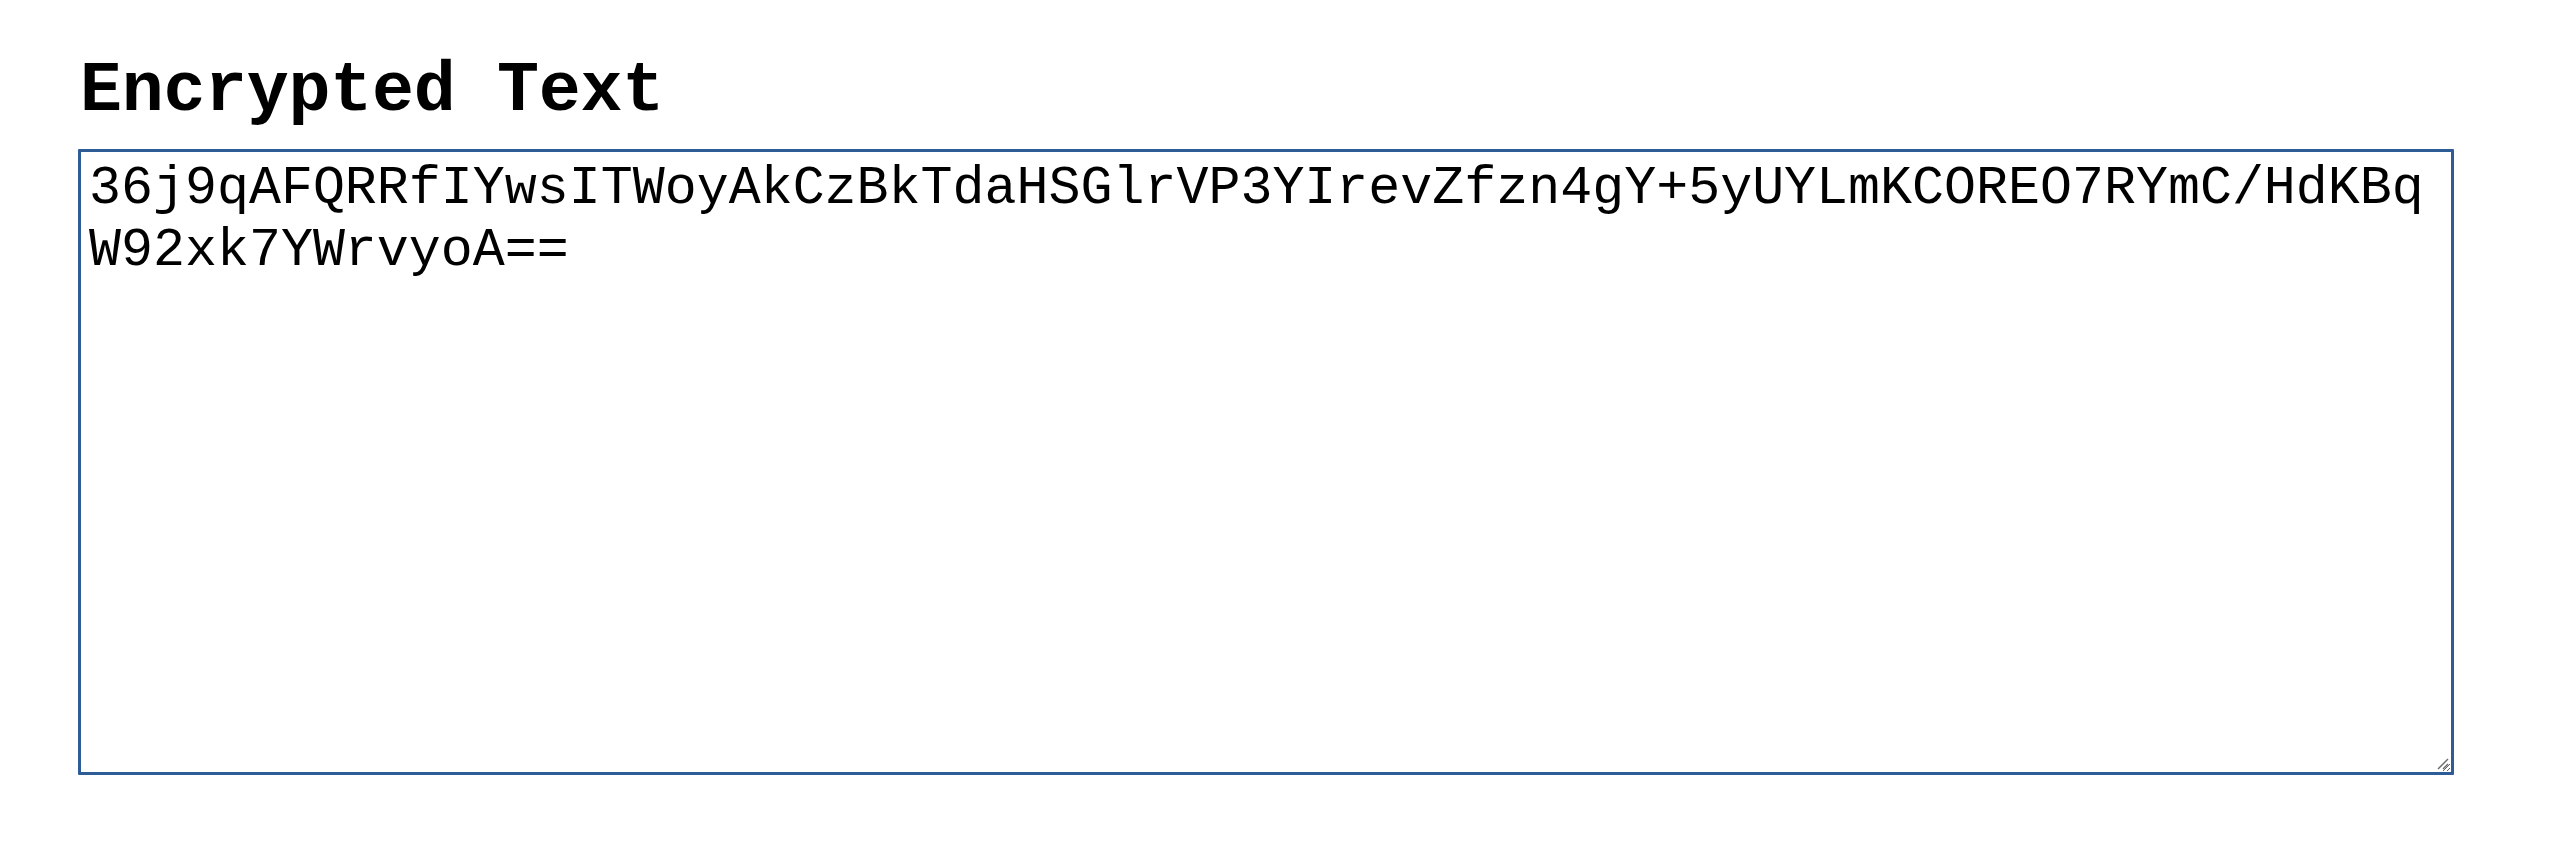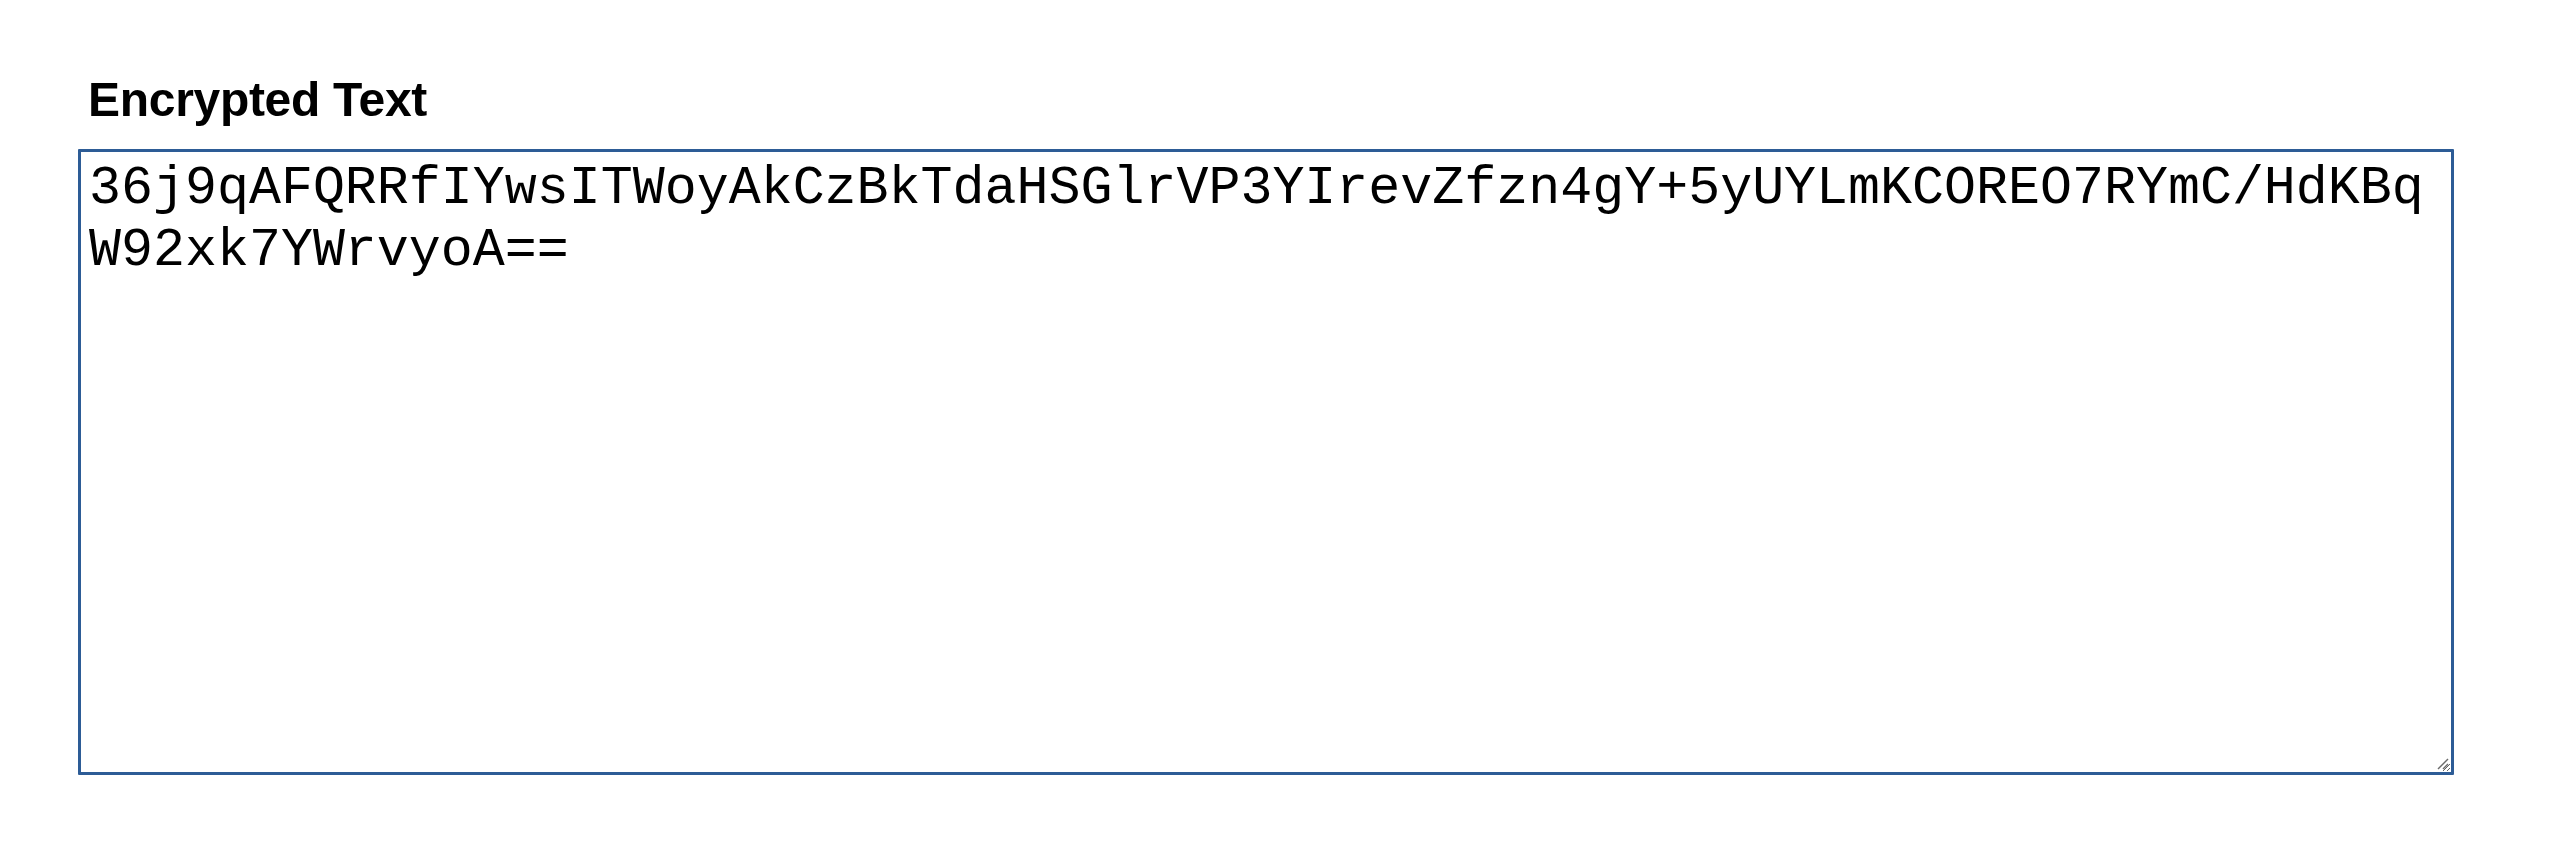--- a/index.html
+++ b/index.html
@@ -10,24 +10,24 @@
     body {
       width: 2552px;
       height: 866px;
       position: relative;
       overflow: hidden;
     }
     .heading {
       position: absolute;
       left: 80px;
       top: 56px;
-      margin: 8px;
-      font-family: Liberation Sans, sans-serif;
+      margin: 0;
+      font-family: Liberation Mono, monospace;
       font-weight: bold;
-      font-size: 48px;
+      font-size: 70px;
       line-height: 72px;
       color: #000000;
       letter-spacing: -0.3px;
       white-space: nowrap;
     }
     .textarea-wrap {
       position: absolute;
       left: 78px;
       top: 149px;
       width: 2376px;

